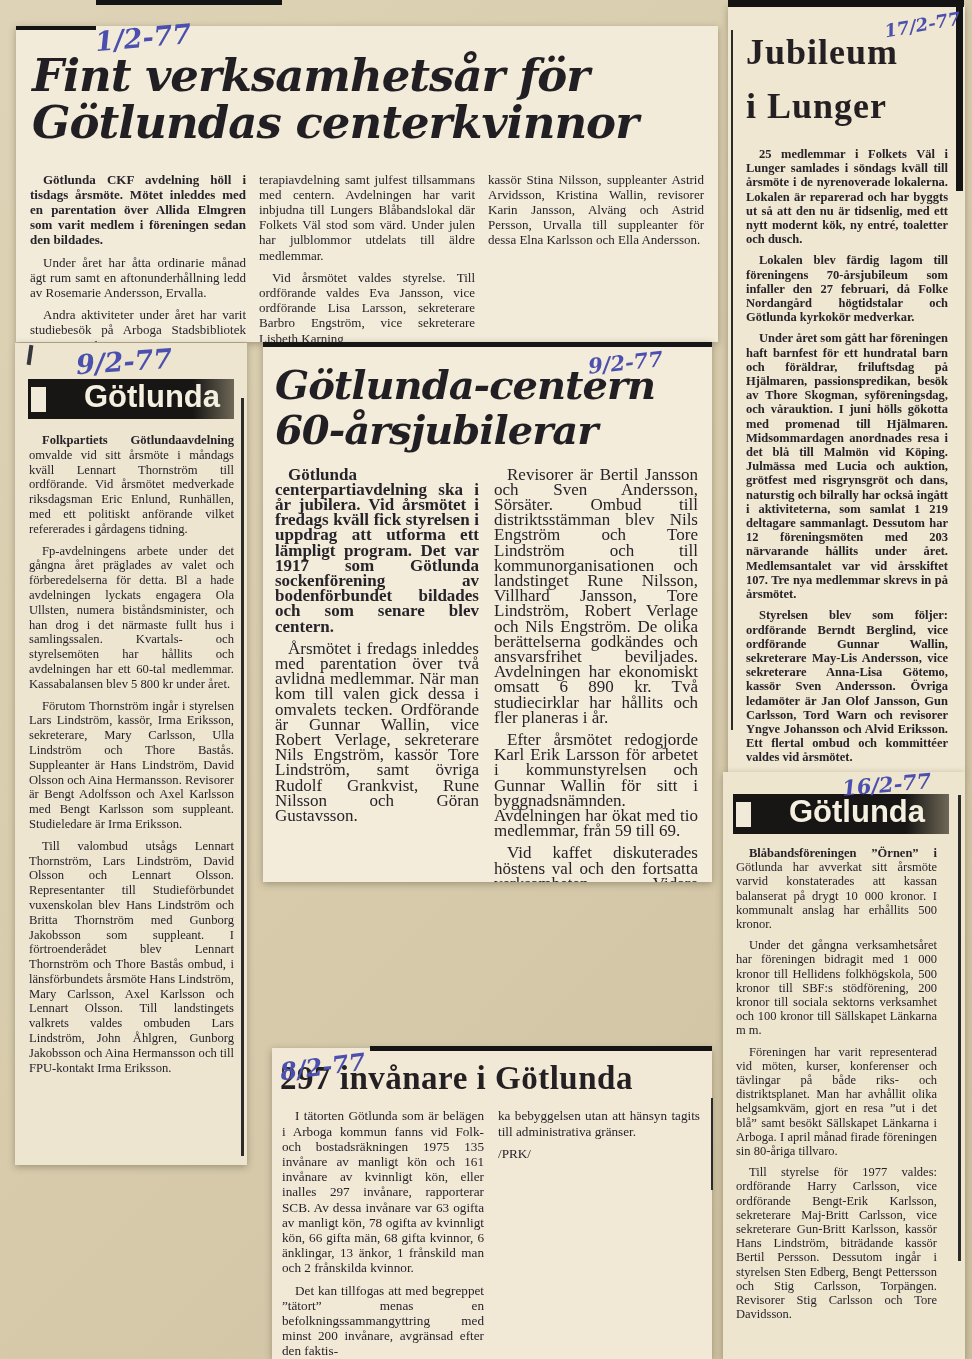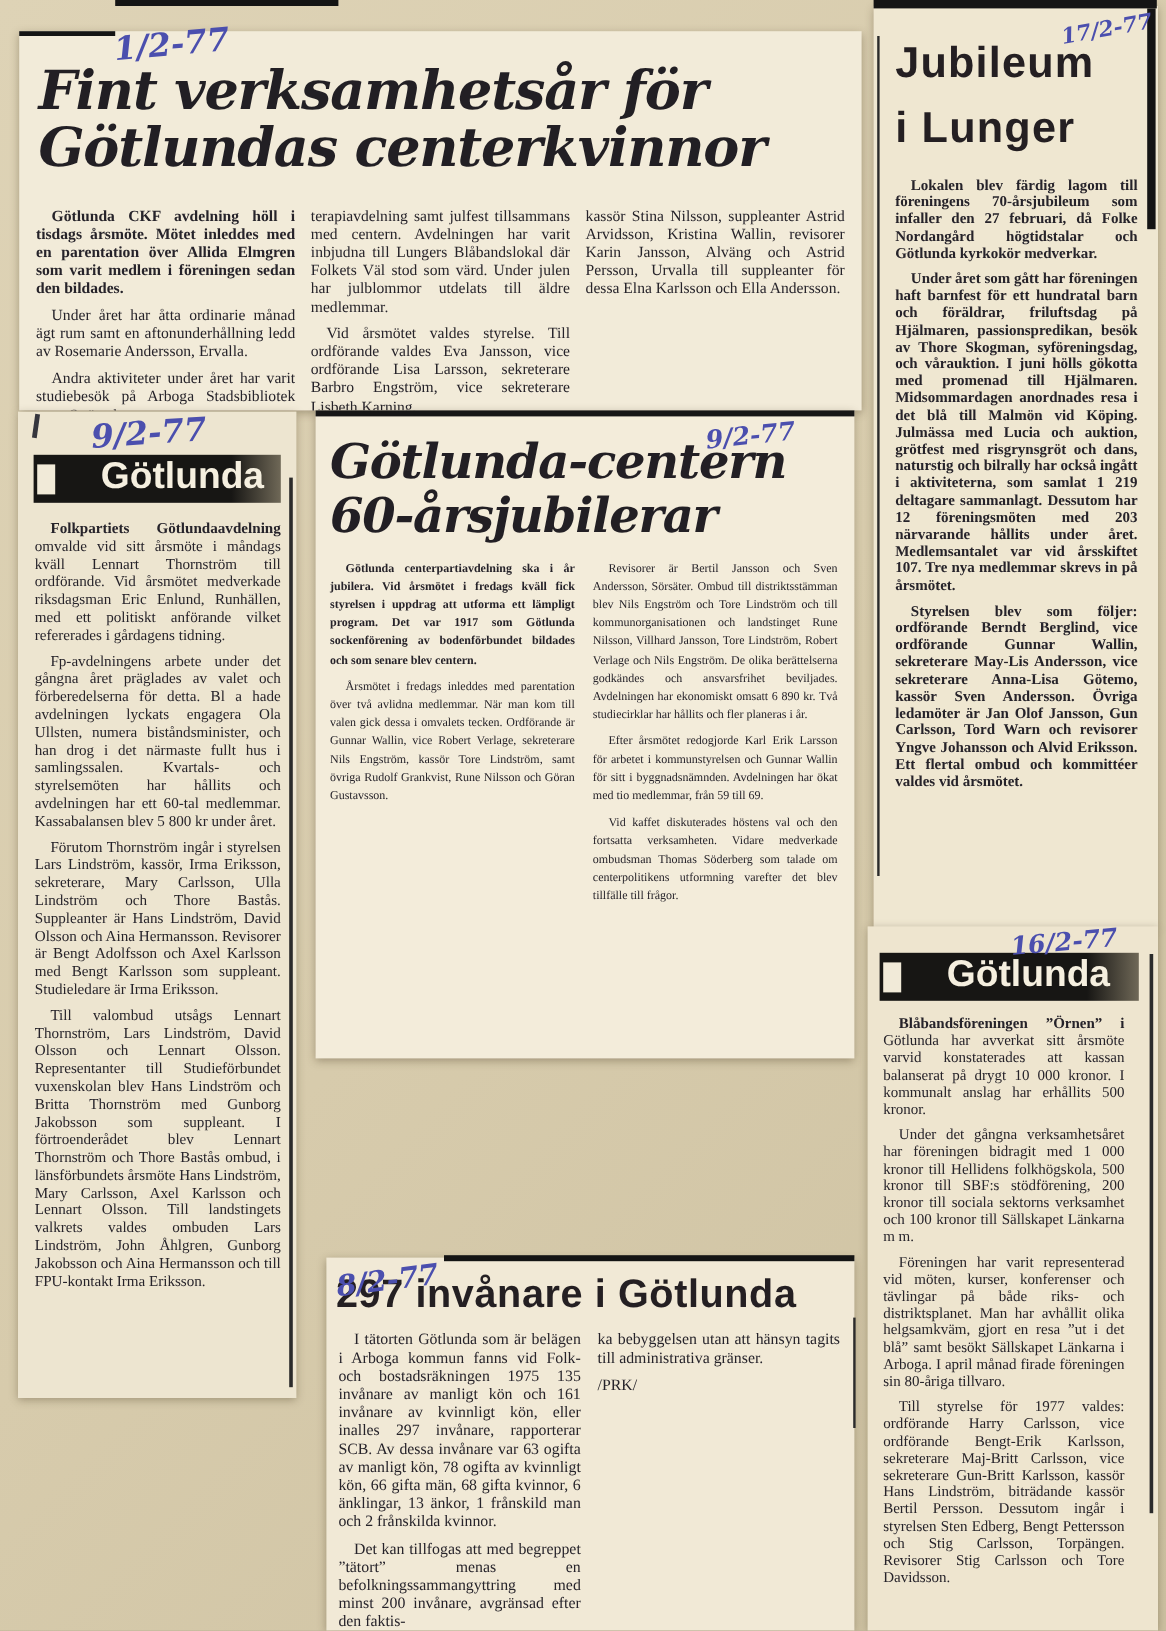--- a/index.html
+++ b/index.html
@@ -12,38 +12,38 @@
   .clip{position:absolute;overflow:hidden;box-shadow:0 2px 7px rgba(70,58,35,.38);}
   .paper1{background:#f2ebd9;}
   .paper2{background:#efe7d1;}
   .paper3{background:#ede5d0;}
   .paper4{background:#f3ecda;}
   .paper5{background:#eee5cf;}
   .paper6{background:#f1e9d6;}
 
   
   .hl-italic{font-family:"DejaVu Serif",serif;font-style:italic;font-weight:bold;color:#221f24;}
-  .hl-roman{font-family:Liberation Sans, sans-serif;font-weight:bold;color:#241f22;}
+  .hl-roman{font-family:Liberation Serif, serif;font-weight:bold;color:#241f22;}
   #a1 .hl{font-size:45px;line-height:1.05;letter-spacing:-1px;padding:26px 18px 10px 16px;}
   #a2 .hl{font-size:36px;line-height:54px;letter-spacing:1px;padding:20px 16px 8px 18px;}
   #a4 .hl{font-size:40px;line-height:1.12;letter-spacing:-1px;padding:16px 14px 10px 12px;}
   #a6 .hl{font-size:33px;line-height:1.1;letter-spacing:.5px;padding:12px 10px 10px 8px;white-space:nowrap;}
 
   
   .bt{color:#26232a;text-align:justify;}
   .bt p{margin:0 0 7px;}
   .ind{text-indent:13px;}
   .ni{text-indent:0;}
   .lead-bold{font-weight:bold;}
   #a1 .bt{font-size:13px;line-height:15.2px;margin-top:13px;}
   #a1 .cols{display:flex;gap:13px;padding:2px 14px 0;}
   #a1 .col{flex:1;}
   #a2 .bt{font-size:12.5px;line-height:14.2px;font-weight:bold;padding:6px 17px 0 18px;}
   #a3 .bt{font-size:12.6px;line-height:14.8px;padding:0 13px 0 14px;}
-  #a4 .bt{font-size:10px;line-height:15.2px;}
+  #a4 .bt{font-size:17px;line-height:15.2px;}
   #a4 .cols{display:flex;gap:15px;padding:4px 14px 0 12px;}
   #a4 .col{flex:1;}
   #a5 .bt{font-size:12.5px;line-height:14.2px;padding:0 28px 0 13px;}
   #a6 .bt{font-size:13.2px;line-height:15.2px;}
   #a6 .cols{display:flex;gap:14px;padding:2px 12px 0 10px;}
   #a6 .col{flex:1;}
 
   
   .banner{
     display:flex;align-items:center;
@@ -106,20 +106,21 @@
       </div>
     </div>
   </div>
 
   <div class="clip paper2" id="a2" style="left:728px;top:5px;width:237px;height:768px;">
     <div class="hl hl-roman">
       <div>Jubileum</div>
       <div>i Lunger</div>
     </div>
     <div class="bt">
+      <p class="ind">25 medlemmar i Folkets Väl i Lunger samlades i söndags kväll till årsmöte i de nyrenoverade lokalerna. Lokalen är reparerad och har byggts ut så att den nu är tidsenlig, med ett nytt modernt kök, ny entré, toaletter och dusch.</p>
       <p class="ind">Lokalen blev färdig lagom till föreningens 70-årsjubileum som infaller den 27 februari, då Folke Nordangård högtidstalar och Götlunda kyrkokör medverkar.</p>
       <p class="ind">Under året som gått har föreningen haft barnfest för ett hundratal barn och föräldrar, friluftsdag på Hjälmaren, passionspredikan, besök av Thore Skogman, syföreningsdag, och vårauktion. I juni hölls gökotta med promenad till Hjälmaren. Midsommardagen anordnades resa i det blå till Malmön vid Köping. Julmässa med Lucia och auktion, grötfest med risgrynsgröt och dans, naturstig och bilrally har också ingått i aktiviteterna, som samlat 1 219 deltagare sammanlagt. Dessutom har 12 föreningsmöten med 203 närvarande hållits under året. Medlemsantalet var vid årsskiftet 107. Tre nya medlemmar skrevs in på årsmötet.</p>
       <p class="ind">Styrelsen blev som följer: ordförande Berndt Berglind, vice ordförande Gunnar Wallin, sekreterare May-Lis Andersson, vice sekreterare Anna-Lisa Götemo, kassör Sven Andersson. Övriga ledamöter är Jan Olof Jansson, Gun Carlsson, Tord Warn och revisorer Yngve Johansson och Alvid Eriksson. Ett flertal ombud och kommittéer valdes vid årsmötet.</p>
     </div>
   </div>
 
   <div class="clip paper3" id="a3" style="left:15px;top:343px;width:232px;height:822px;">
     <div class="banner">
       <span class="notch"></span>
       <span class="txt">Götlunda</span>

